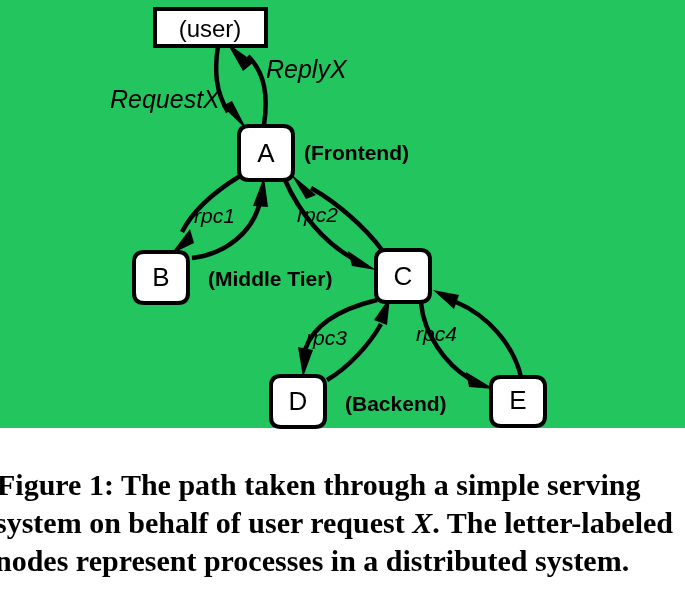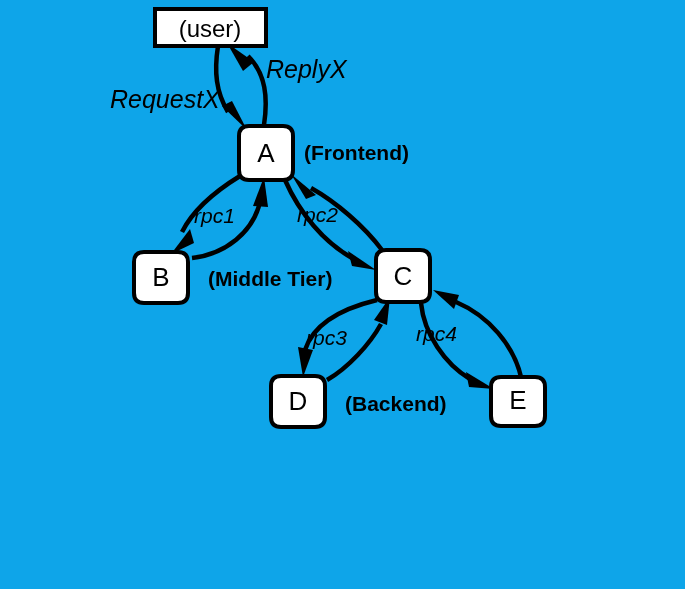--- a/index.html
+++ b/index.html
@@ -10,22 +10,22 @@
   body {
     width: 685px;
     height: 589px;
     overflow: hidden;
     font-family: "Liberation Serif", serif;
     color: #000000;
   }
   #page {
     position: relative;
     width: 685px;
-    height: 589px;
-    background: #0ea5e9;
+    height: 428px;
+    background: #22c55e;
   }
   #figure-area {
     position: absolute;
     left: 0;
     top: 0;
     width: 685px;
     height: 460px;
   }
   #figure-svg {
     display: block;
@@ -207,14 +207,19 @@
       <text class="edge-label" x="306" y="345">rpc3</text>
       <text class="edge-label" x="416" y="341">rpc4</text>
 
       <text class="tier-label" x="304" y="160">(Frontend)</text>
       <text class="tier-label" x="208" y="286">(Middle Tier)</text>
       <text class="tier-label" x="345" y="411">(Backend)</text>
 
     </svg>
   </div>
 
+  <div id="caption">
+    <div class="cap-line" id="cap1">Figure 1:  The path taken through a simple serving</div>
+    <div class="cap-line" id="cap2"><span>system on behalf of user request </span><span class="cap-ital">X</span><span>. The letter-labeled</span></div>
+    <div class="cap-line" id="cap3">nodes represent processes in a distributed system.</div>
+  </div>
 
 </div>
 
 </body></html>

